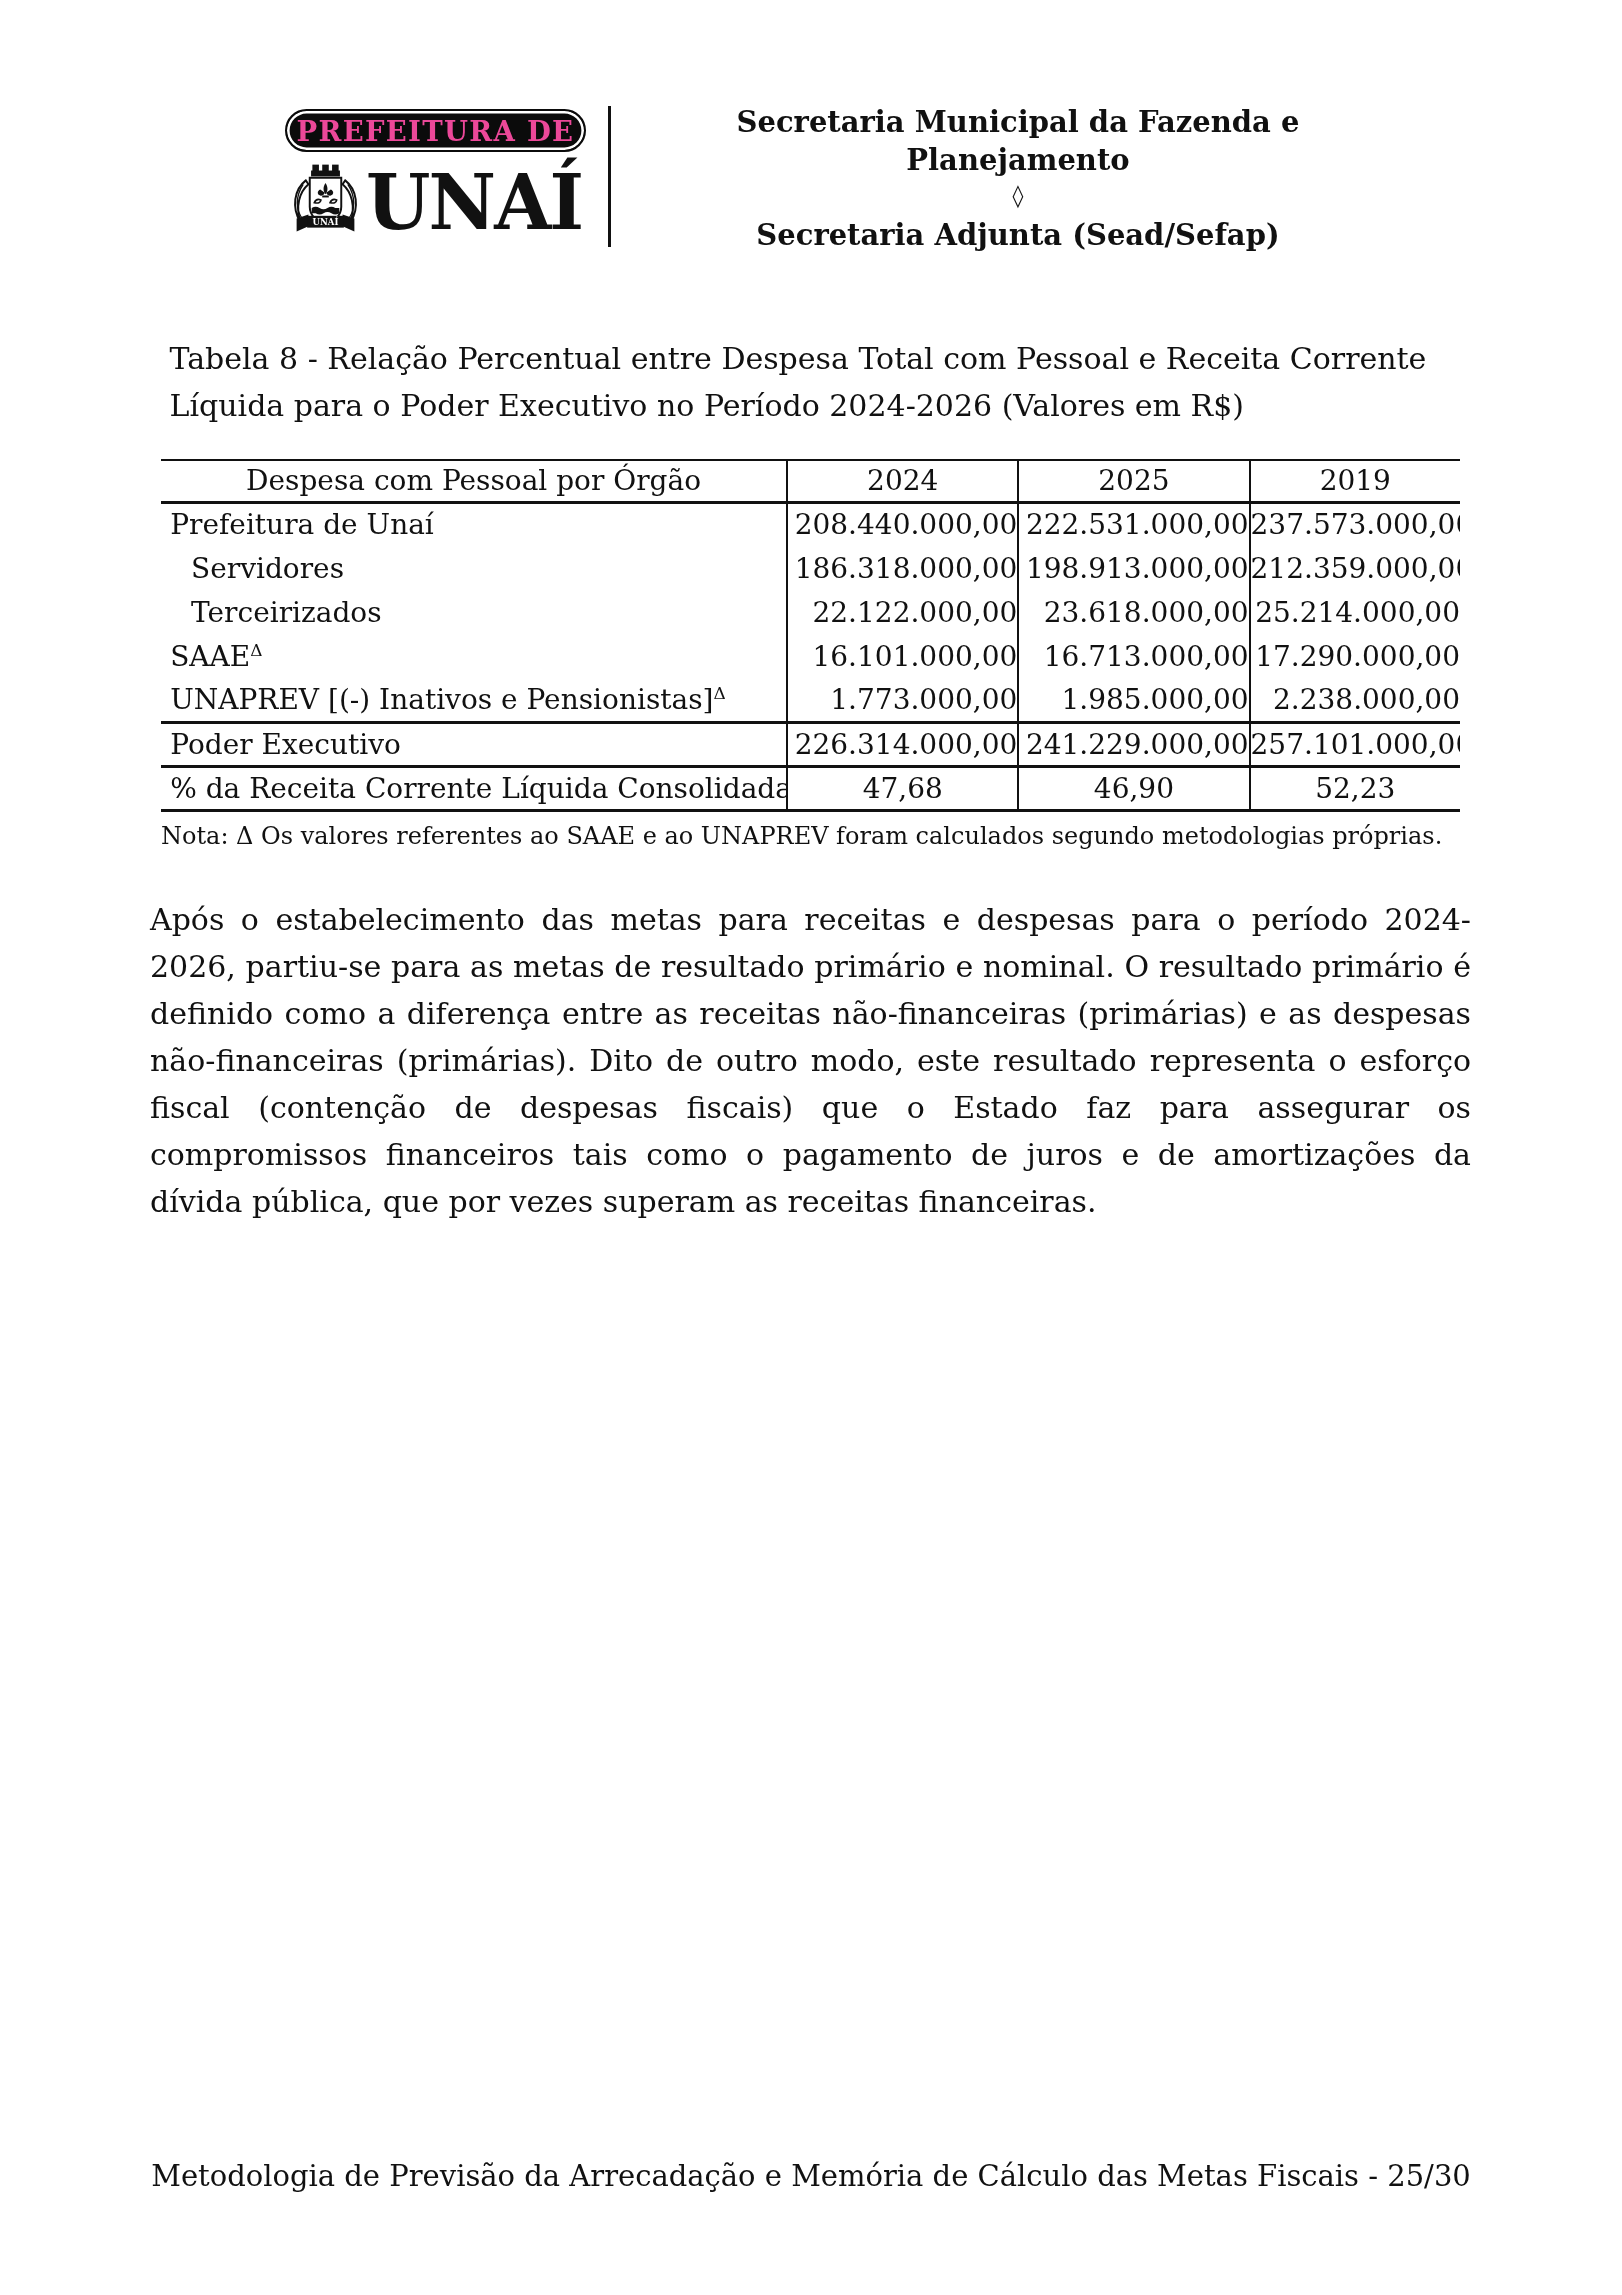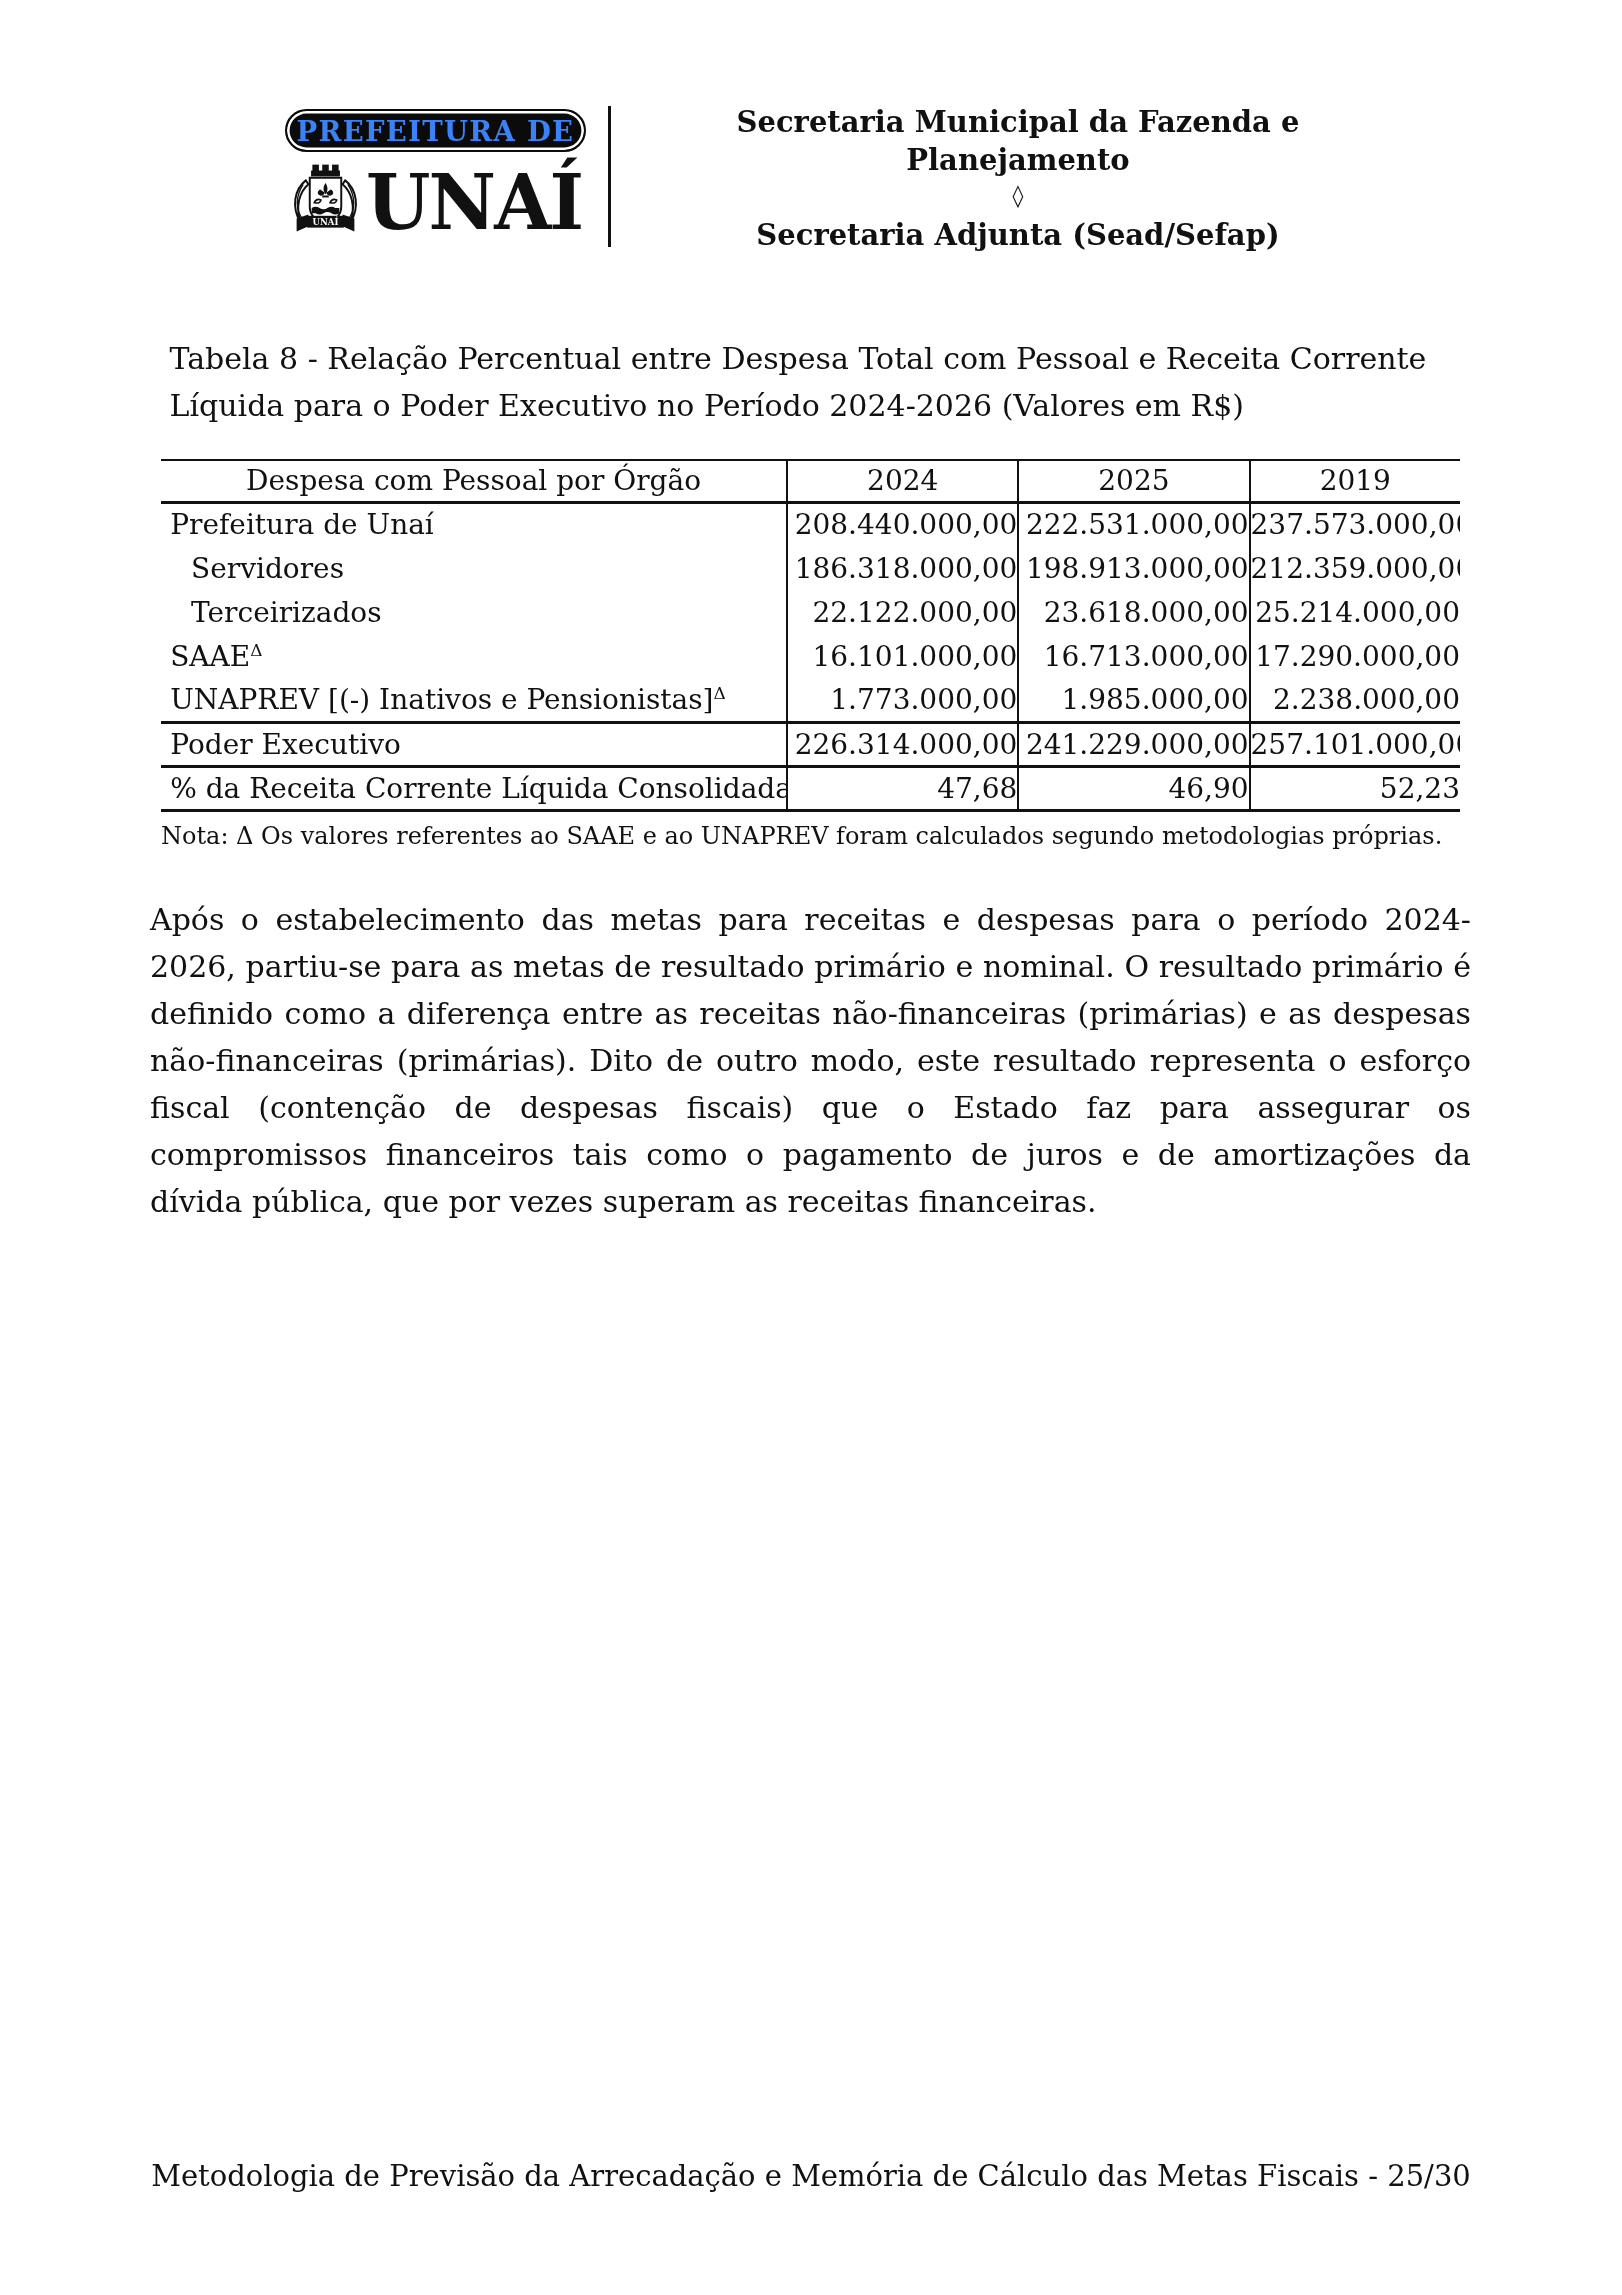--- a/index.html
+++ b/index.html
@@ -15,21 +15,21 @@
 
   
   .badge {
     position:absolute; left:285px; top:109px;
     width:301px; height:43px;
     background:#0b0b0b;
     border:2.6px solid #0b0b0b;
     border-radius:21.6px;
     box-shadow: inset 0 0 0 2.6px #ffffff;
     display:flex; align-items:center; justify-content:center;
-    color:#3b82f6; font-weight:bold; font-size:27.5px; letter-spacing:1.3px;
+    color:#ec4899; font-weight:bold; font-size:27.5px; letter-spacing:1.3px;
     white-space:nowrap;
   }
   .crest {
     position:absolute; left:286px; top:162px;
     width:79px; height:84px;
   }
   .cityname {
     position:absolute; left:366px; top:160px;
     width:222px; height:86px;
     font-size:77px; font-weight:bold; line-height:85px;
@@ -70,21 +70,21 @@
     overflow:hidden; white-space:nowrap;
   }
   .data-table thead th { height:42px; font-weight:normal; text-align:center; border-bottom:3.3px solid #111; }
   .data-table tbody td { height:44px; }
   .data-table .col-year { border-left:2px solid #111; }
   td.label { text-align:left; padding-left:9.2px; }
   td.label.indent { padding-left:30px; }
   td.value { text-align:right; padding-right:0; }
   tr.total-row td { border-top:3.3px solid #111; }
   tr.percent-row td { border-top:3.3px solid #111; }
-  tr.percent-row td.value { text-align:right; padding-right:0; }
+  tr.percent-row td.value { text-align:center; padding-right:0; }
   sup.delta { font-size:17px; vertical-align:super; line-height:0; }
 
   .table-notes { margin-left:11px; margin-top:7.9px; }
   .fonte-note, .method-note { font-size:24px; line-height:34px; }
 
   .body-paragraph {
     margin-top:43px;
     font-size:30px; line-height:47px;
     text-align:justify;
   }

